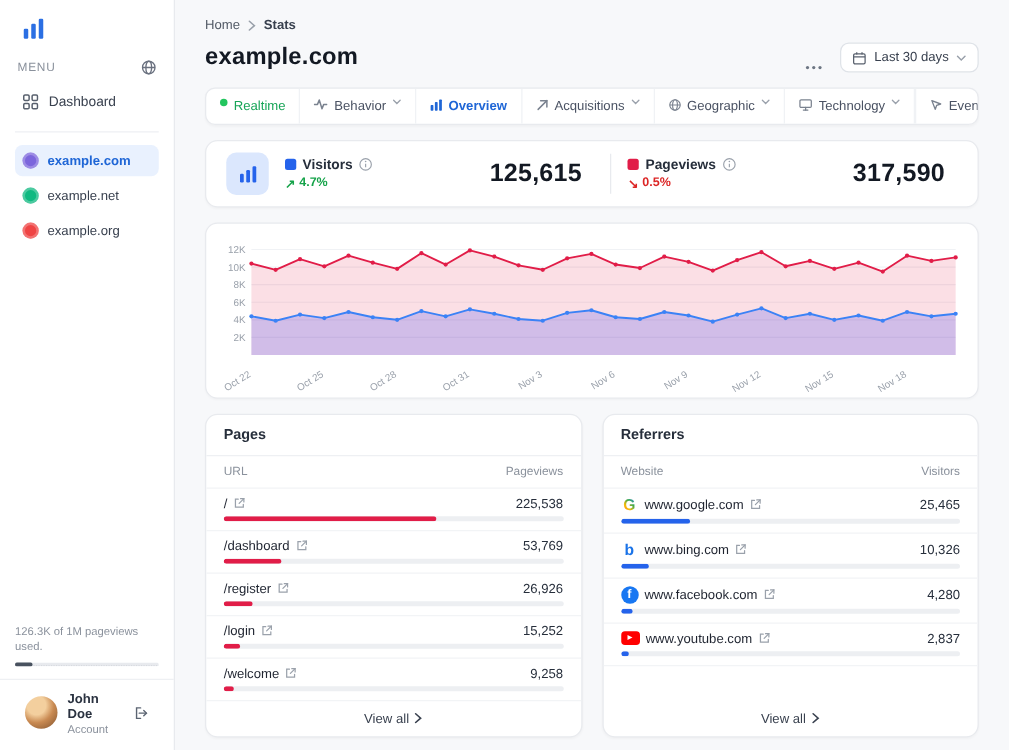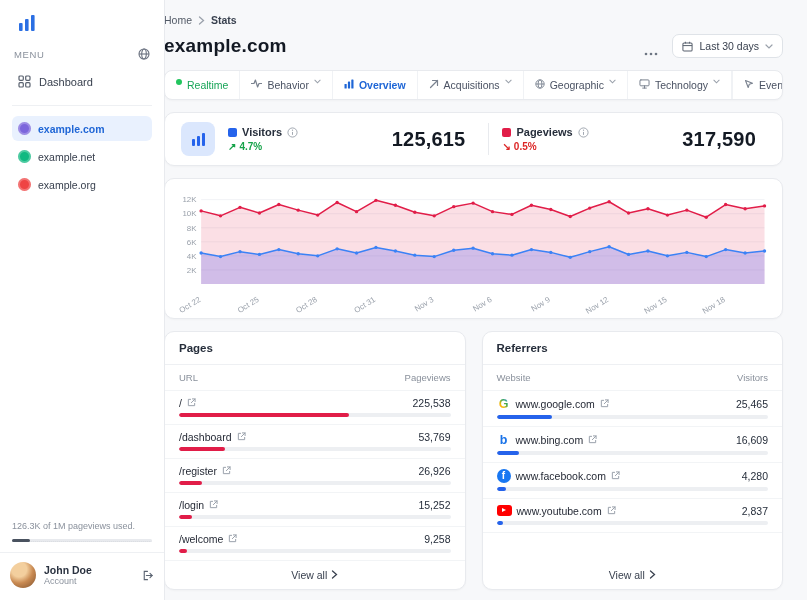--- a/index.html
+++ b/index.html
@@ -1,35 +1,35 @@
 <!DOCTYPE html>
 <html><head>
 <meta charset="utf-8">
 <style>
   *{box-sizing:border-box;margin:0;padding:0}
   html,body{width:807px;height:600px;overflow:hidden}
   body{font-family:"Liberation Sans",sans-serif;background:#f7f8fa;color:#1f2430;font-size:12px}
   svg{display:block}
 
   
-  .sidebar{position:fixed;top:0;left:0;bottom:0;width:165px;background:#fff;border-right:1px solid #e8eaee;display:flex;flex-direction:column;padding:12px 12px 8px}
+  .sidebar{position:fixed;top:0;left:0;bottom:0;width:140px;background:#fff;border-right:1px solid #e8eaee;display:flex;flex-direction:column;padding:12px 12px 8px}
   .logo{margin:2px 0 16px 6px;color:#2b6fe3}
   .menu-row{display:flex;justify-content:space-between;align-items:center;color:#8a919c;font-size:9.5px;letter-spacing:.6px;margin:0 2px 8px}
   .menu-globe{color:#6b7280;cursor:pointer}
   .nav-item{display:flex;align-items:center;gap:8px;padding:7px 6px;border-radius:6px;color:#39414f;font-size:11px;cursor:pointer}
   .nav-item .ic{color:#59616e}
   .sites{margin-top:10px;border-top:1px solid #eef0f3;padding-top:10px;display:flex;flex-direction:column;gap:3px}
   .site-item{display:flex;align-items:center;gap:7px;padding:6px 6px;border-radius:6px;font-size:10.5px;color:#39414f;cursor:pointer}
   .site-item.active{background:#e9f1fe;color:#1f66d6;font-weight:700}
   .site-dot{width:13px;height:13px;border-radius:50%;flex:0 0 auto;box-shadow:inset 0 0 0 2px rgba(255,255,255,.25)}
   .spacer{flex:1}
   .usage-text{font-size:9px;color:#8a919c;line-height:1.4}
   .usage-track{height:3px;background:#e8eaee;border-radius:2px;margin:6px 0 10px;border-bottom:1px dotted #d7dadf}
   .usage-fill{height:3px;background:#49525f;border-radius:2px}
-  .user-row{border-top:1px solid #eef0f3;margin:0 -12px;padding:9px 10px 4px;display:flex;align-items:center;gap:8px;cursor:pointer}
+  .user-row{border-top:1px solid #eef0f3;margin:0 -12px;padding:9px 20px 4px;display:flex;align-items:center;gap:8px;cursor:pointer}
   .avatar{width:26px;height:26px;border-radius:50%;flex:0 0 auto;background:radial-gradient(circle at 35% 28%,#f3cf9e 0 30%,#c98a52 55%,#7c4f2b 100%)}
   .user-name{font-size:10.5px;font-weight:700;color:#2a3240;line-height:1.2}
   .user-role{font-size:9px;color:#8a919c}
   .exit-btn{margin-left:auto;color:#5b6472;cursor:pointer}
 
   
   .main{margin-left:140px;padding:14px 24px 0;height:600px;overflow:hidden}
   .block{margin-bottom:12px}
   .breadcrumb{display:flex;align-items:center;gap:6px;font-size:10.5px;color:#525a66}
   .bc-sep{color:#9aa1ab}
@@ -553,21 +553,21 @@
     <div class="t-row-top">
       <span class="t-label">
         <span class="fav fav-bing"></span>
         <span>www.bing.com</span>
         <svg class="ext" width="9" height="9" viewBox="0 0 10 10" fill="none" stroke="currentColor" stroke-width="1.1" stroke-linecap="round">
                   <path d="M4 1.5H1.5v7h7V6"></path>
                   <path d="M6 1h3v3"></path>
                   <path d="M9 1 4.8 5.2"></path>
                 </svg>
       </span>
-      <span class="t-value">16,609</span>
+      <span class="t-value">10,326</span>
     </div>
     <div class="t-track">
       <div class="t-bar bar-blue" style="width: 8.2%;"></div>
     </div>
   </div>
 
   <div class="t-row">
     <div class="t-row-top">
       <span class="t-label">
         <span class="fav fav-facebook"></span>

